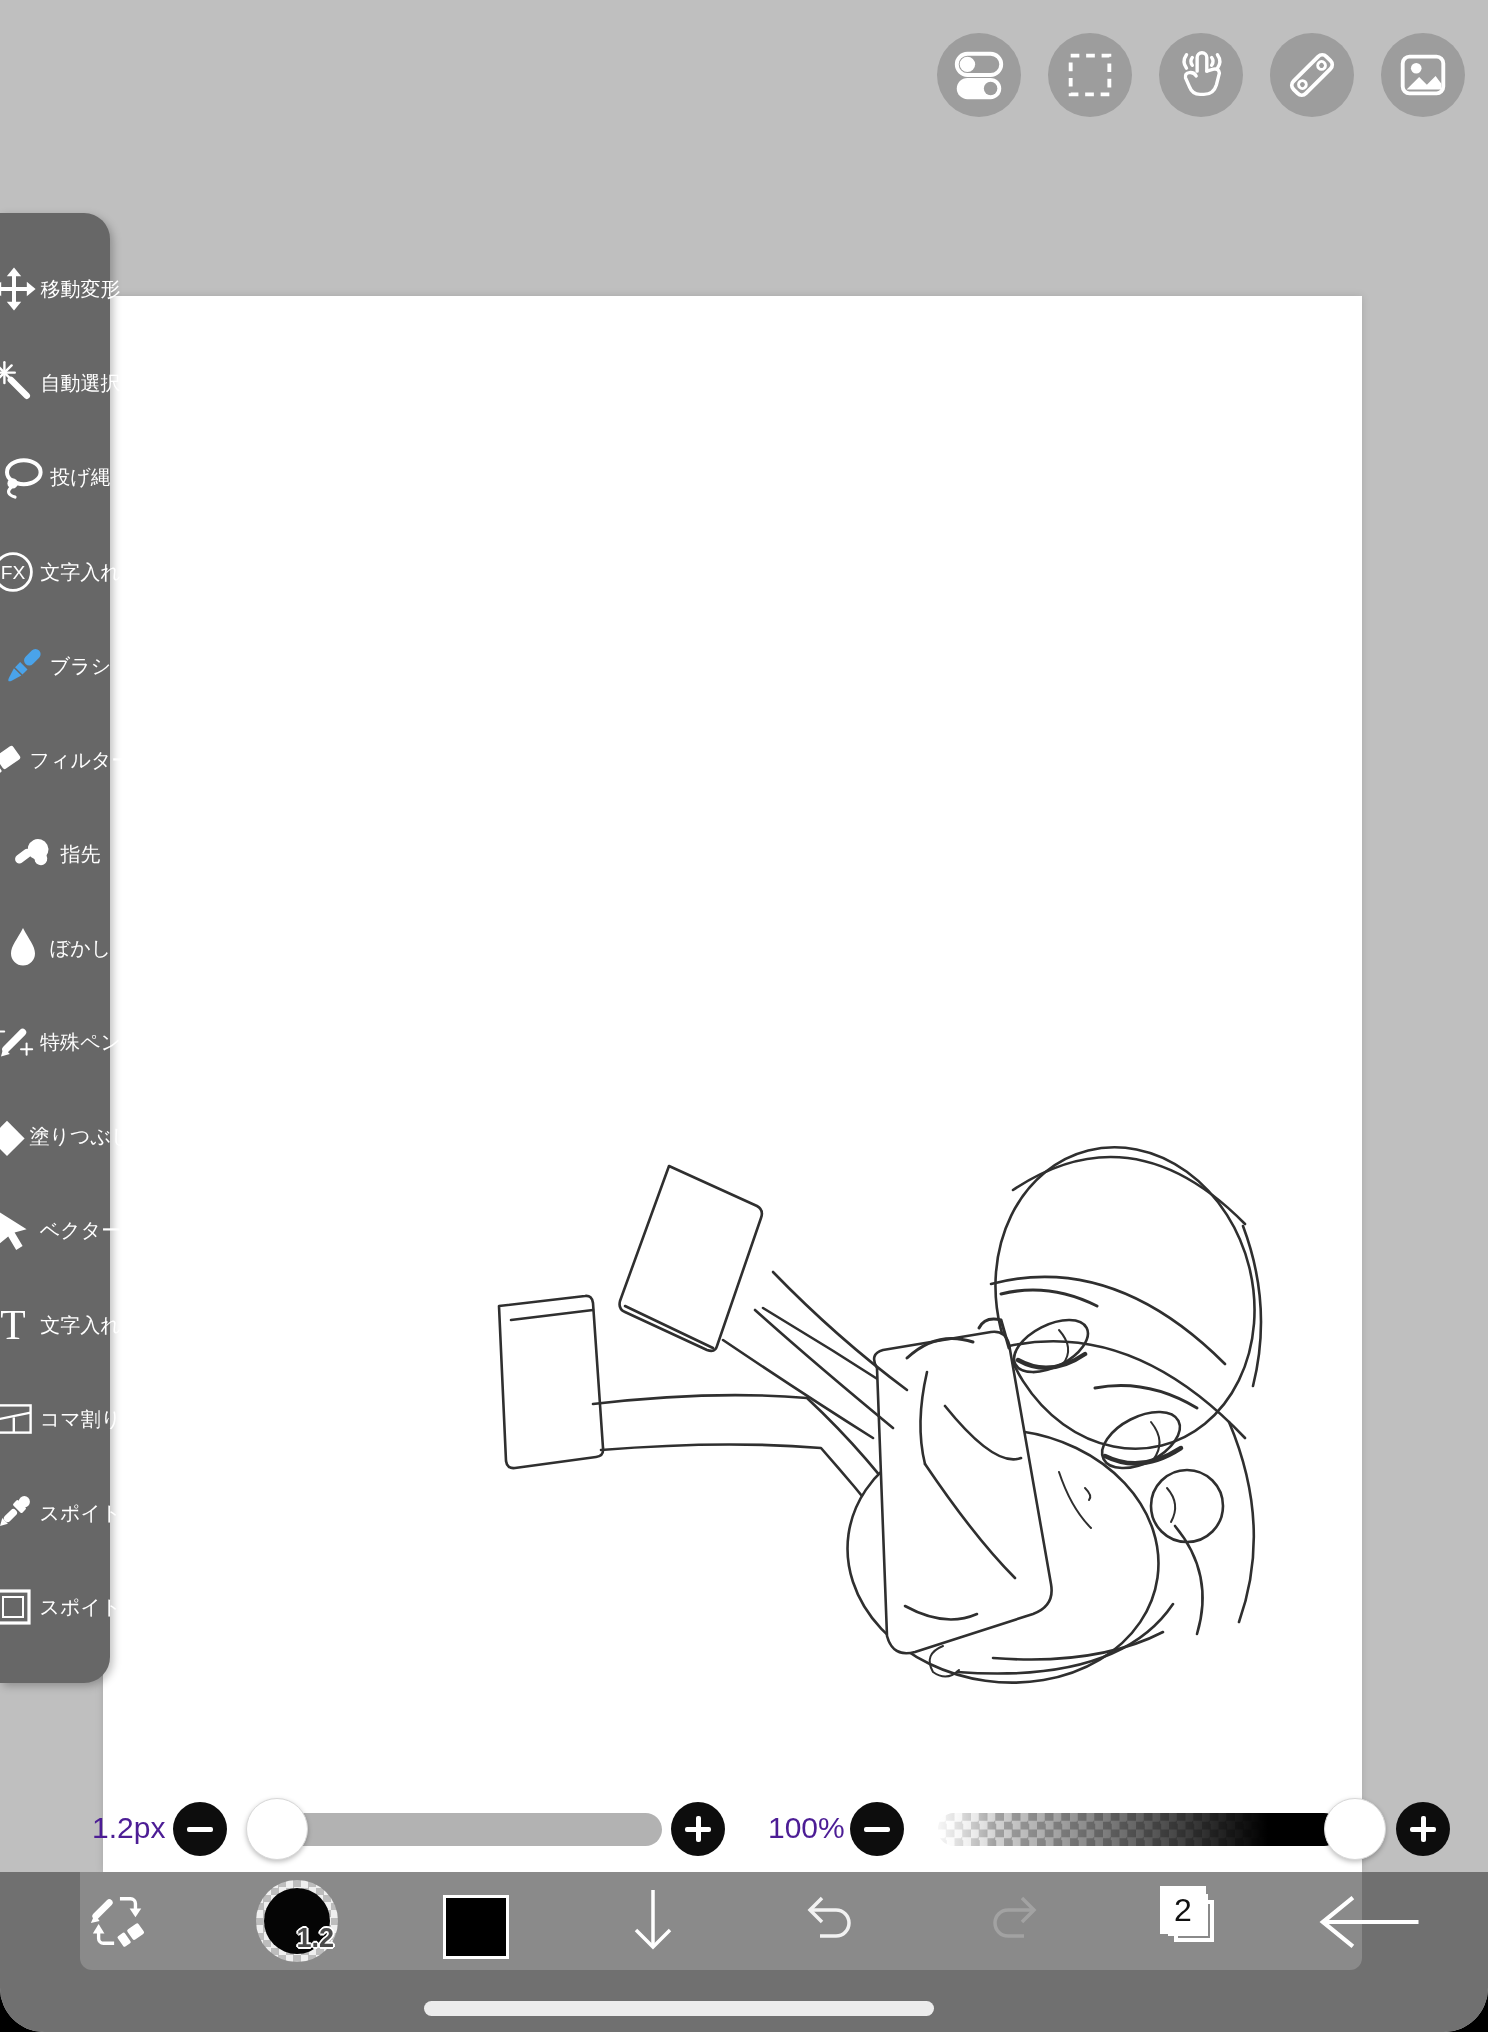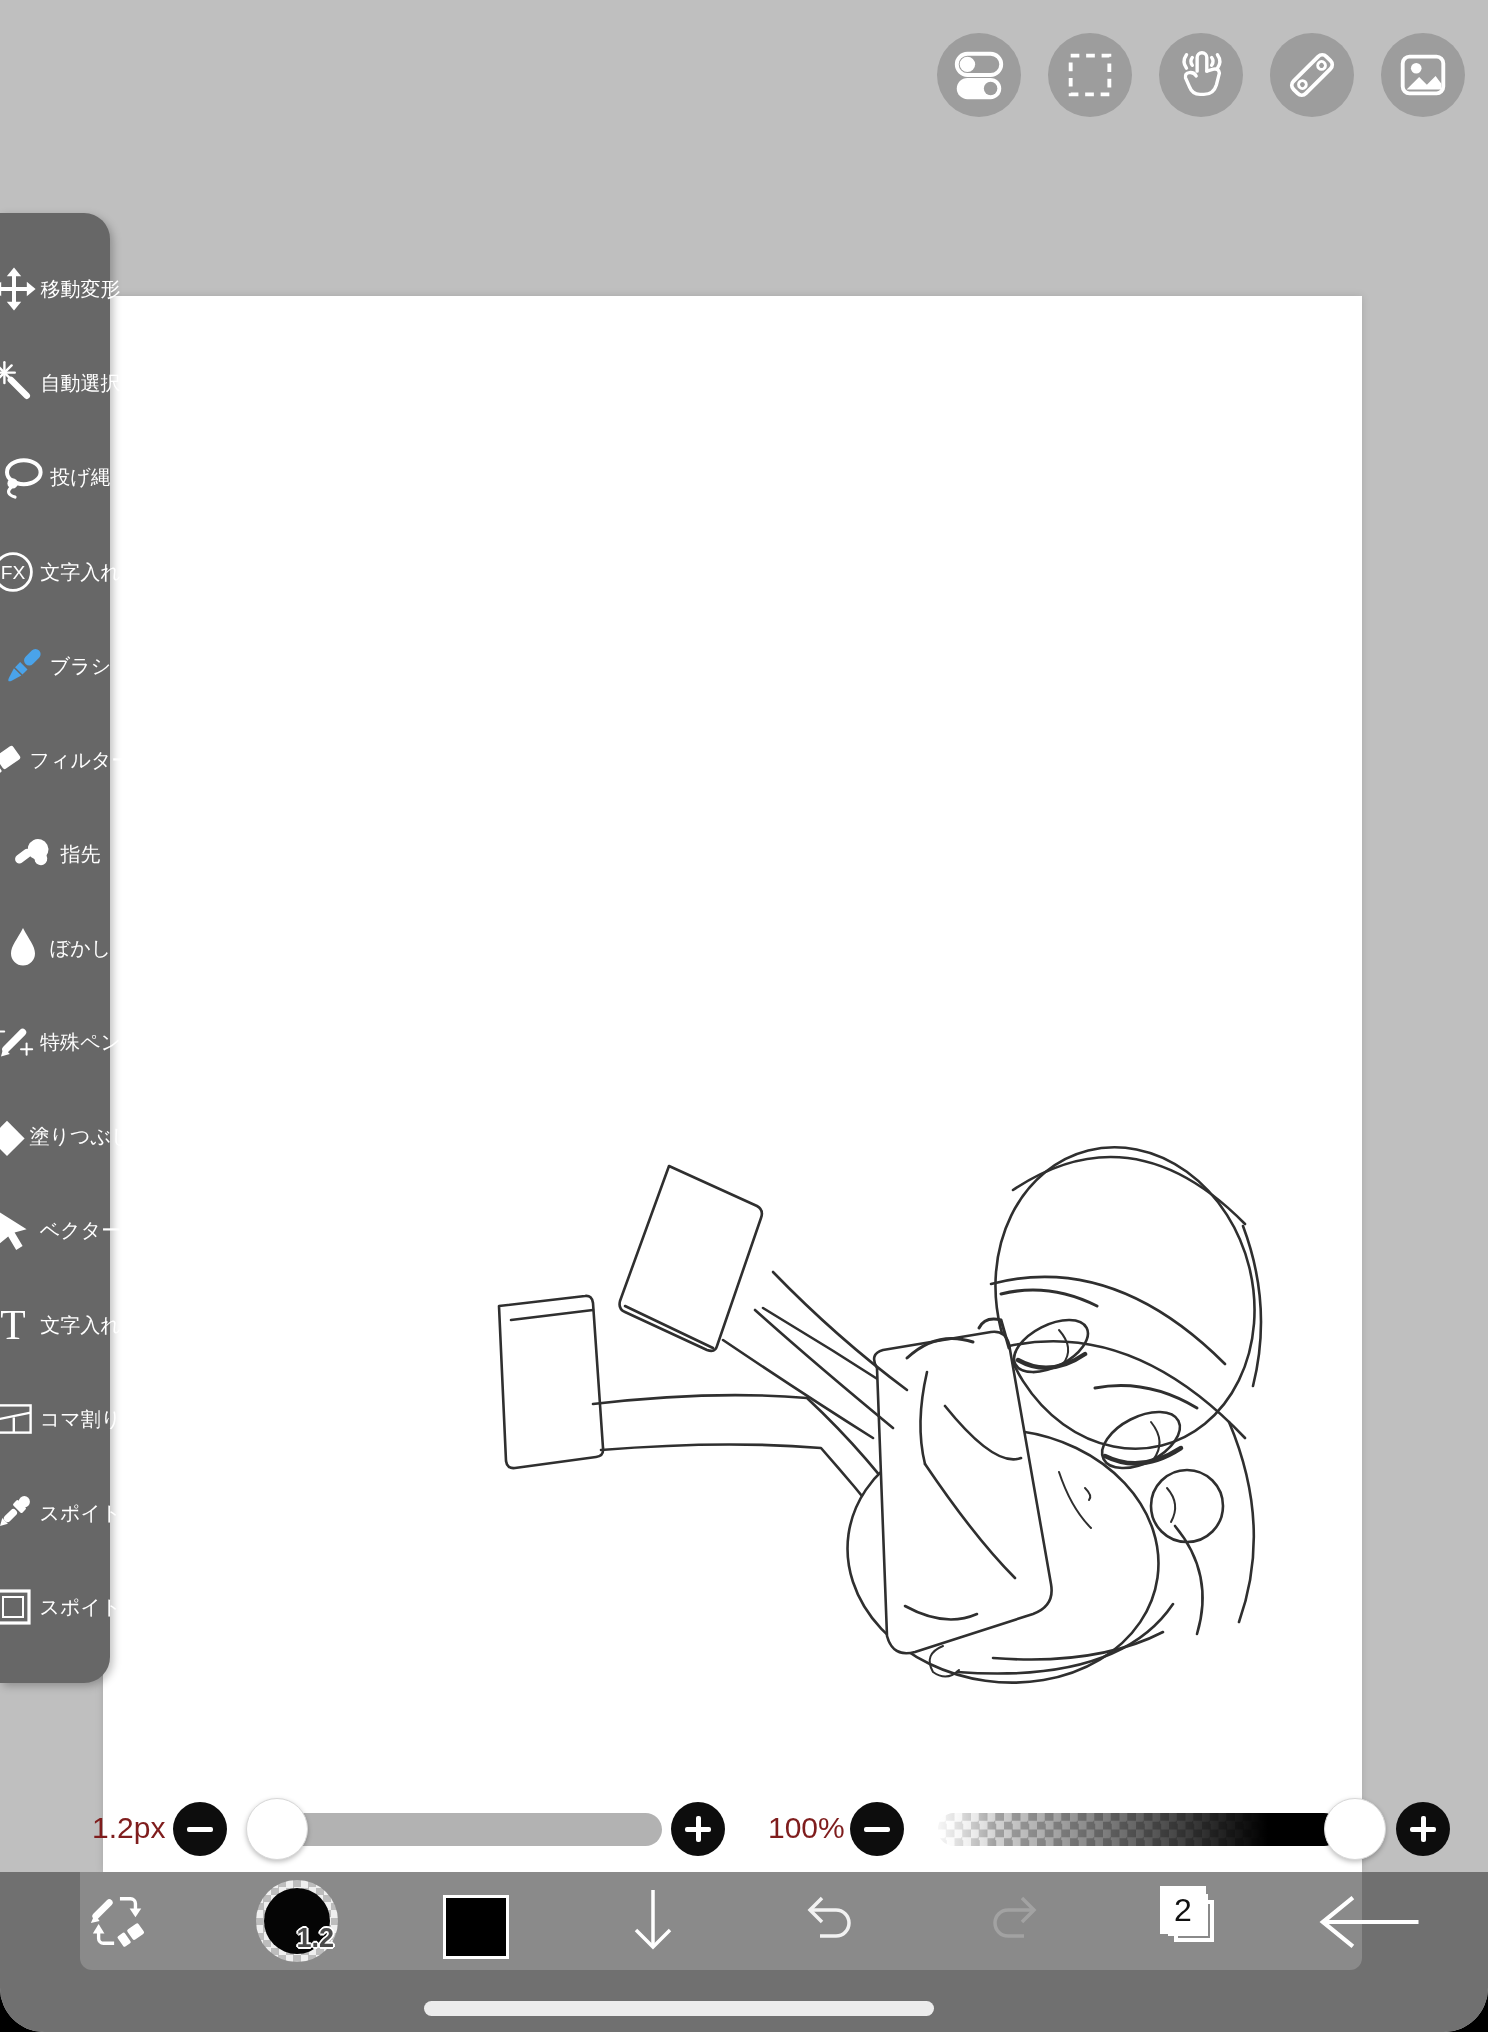--- a/index.html
+++ b/index.html
@@ -33,21 +33,21 @@
     position:absolute;left:0;top:213px;width:110px;height:1470px;
     background:#676767;border-radius:0 26px 26px 0;
     display:flex;flex-direction:column;justify-content:space-evenly;align-items:center;
     box-shadow:3px 3px 9px rgba(0,0,0,.25);padding:6px 0;box-sizing:border-box;
   }
   .tool{display:flex;align-items:center;gap:3px;cursor:default;}
   .tool svg{width:48px;height:48px;display:block;}
   .tool .lbl{font-size:20px;color:#fff;white-space:nowrap;line-height:1;}
   .tool.active .lbl{color:#ffffff;}
   
-  .val-label{position:absolute;top:1811px;font-size:30px;color:#7f1d1d;}
+  .val-label{position:absolute;top:1811px;font-size:30px;color:#4c1d95;}
   .round-btn{
     position:absolute;width:54px;height:54px;border-radius:50%;background:#0d0d0d;top:1802px;
   }
   .round-btn .h{position:absolute;left:50%;top:50%;width:26px;height:5px;margin:-2.5px 0 0 -13px;background:#fff;border-radius:2px;}
   .round-btn .v{position:absolute;left:50%;top:50%;width:5px;height:26px;margin:-13px 0 0 -2.5px;background:#fff;border-radius:2px;}
   .track{position:absolute;top:1813px;height:33px;border-radius:17px;}
   .track.size{left:264px;width:398px;background:#b2b2b2;}
   .track.opacity{
     left:938px;width:402px;border-radius:16px;
     background:

